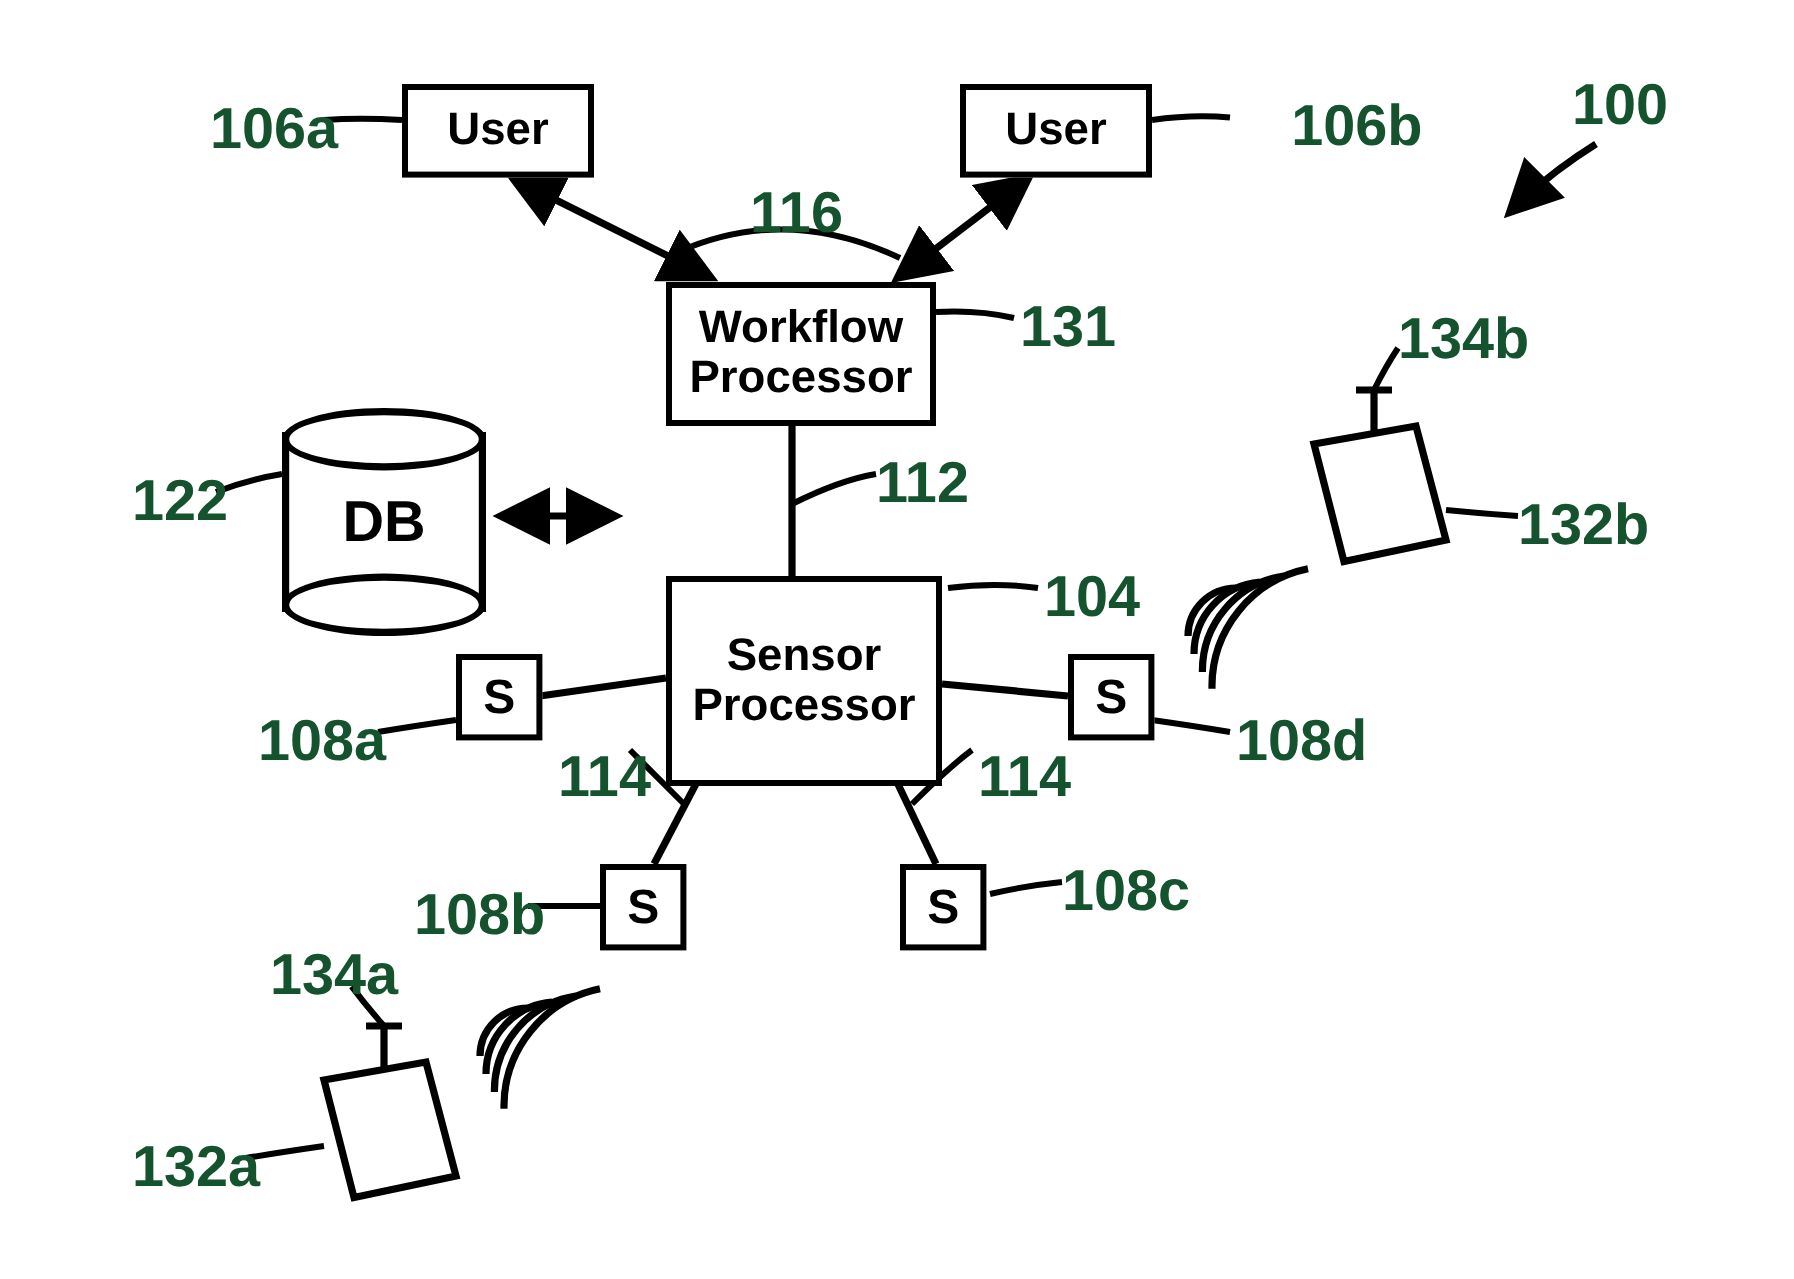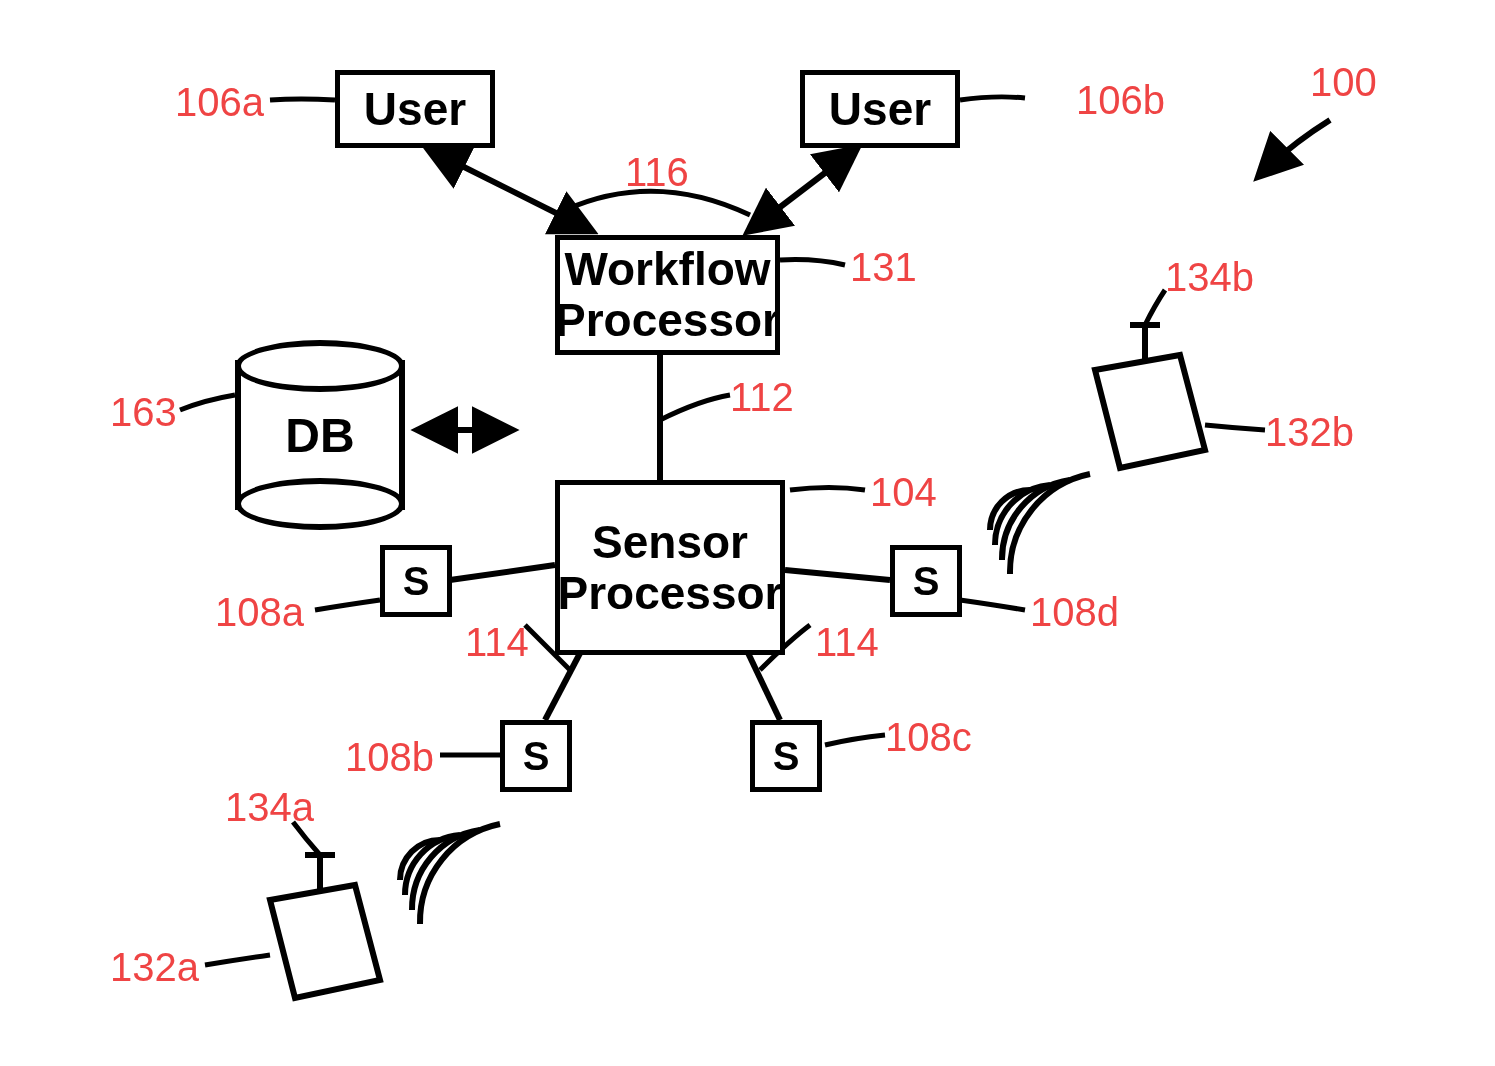--- a/index.html
+++ b/index.html
@@ -17,27 +17,27 @@
     position: absolute;
     border: 5px solid #000;
     background: #fff;
     display: flex;
     align-items: center;
     justify-content: center;
     text-align: center;
     font-weight: bold;
     box-sizing: border-box;
   }
-  .box.big { font-size: 46px; line-height: 1.1; }
+  .box.big { font-size: 38px; line-height: 1.1; }
   .box.small { font-size: 40px; }
   .label {
     position: absolute;
-    font-size: 40px;
-    font-weight: normal;
-    color: #ef4444;
+    font-size: 48px;
+    font-weight: bold;
+    color: #14532d;
     white-space: nowrap;
   }
   .cylinder {
     position: absolute;
     width: 170px;
     height: 190px;
   }
   .cyl-body {
     position: absolute;
     left: 0; right: 0; top: 20px; bottom: 20px;
@@ -207,21 +207,21 @@
   <div class="label" style="left:870px; top:470px;">104</div>
 
   <div class="label" style="left:215px; top:590px;">108a</div>
   <div class="label" style="left:345px; top:735px;">108b</div>
   <div class="label" style="left:885px; top:715px;">108c</div>
   <div class="label" style="left:1030px; top:590px;">108d</div>
 
   <div class="label" style="left:465px; top:620px;">114</div>
   <div class="label" style="left:815px; top:620px;">114</div>
 
-  <div class="label" style="left:110px; top:390px;">163</div>
+  <div class="label" style="left:110px; top:390px;">122</div>
 
   <div class="label" style="left:225px; top:785px;">134a</div>
   <div class="label" style="left:110px; top:945px;">132a</div>
 
   <div class="label" style="left:1165px; top:255px;">134b</div>
   <div class="label" style="left:1265px; top:410px;">132b</div>
 
 </div>
 
 </body></html>

